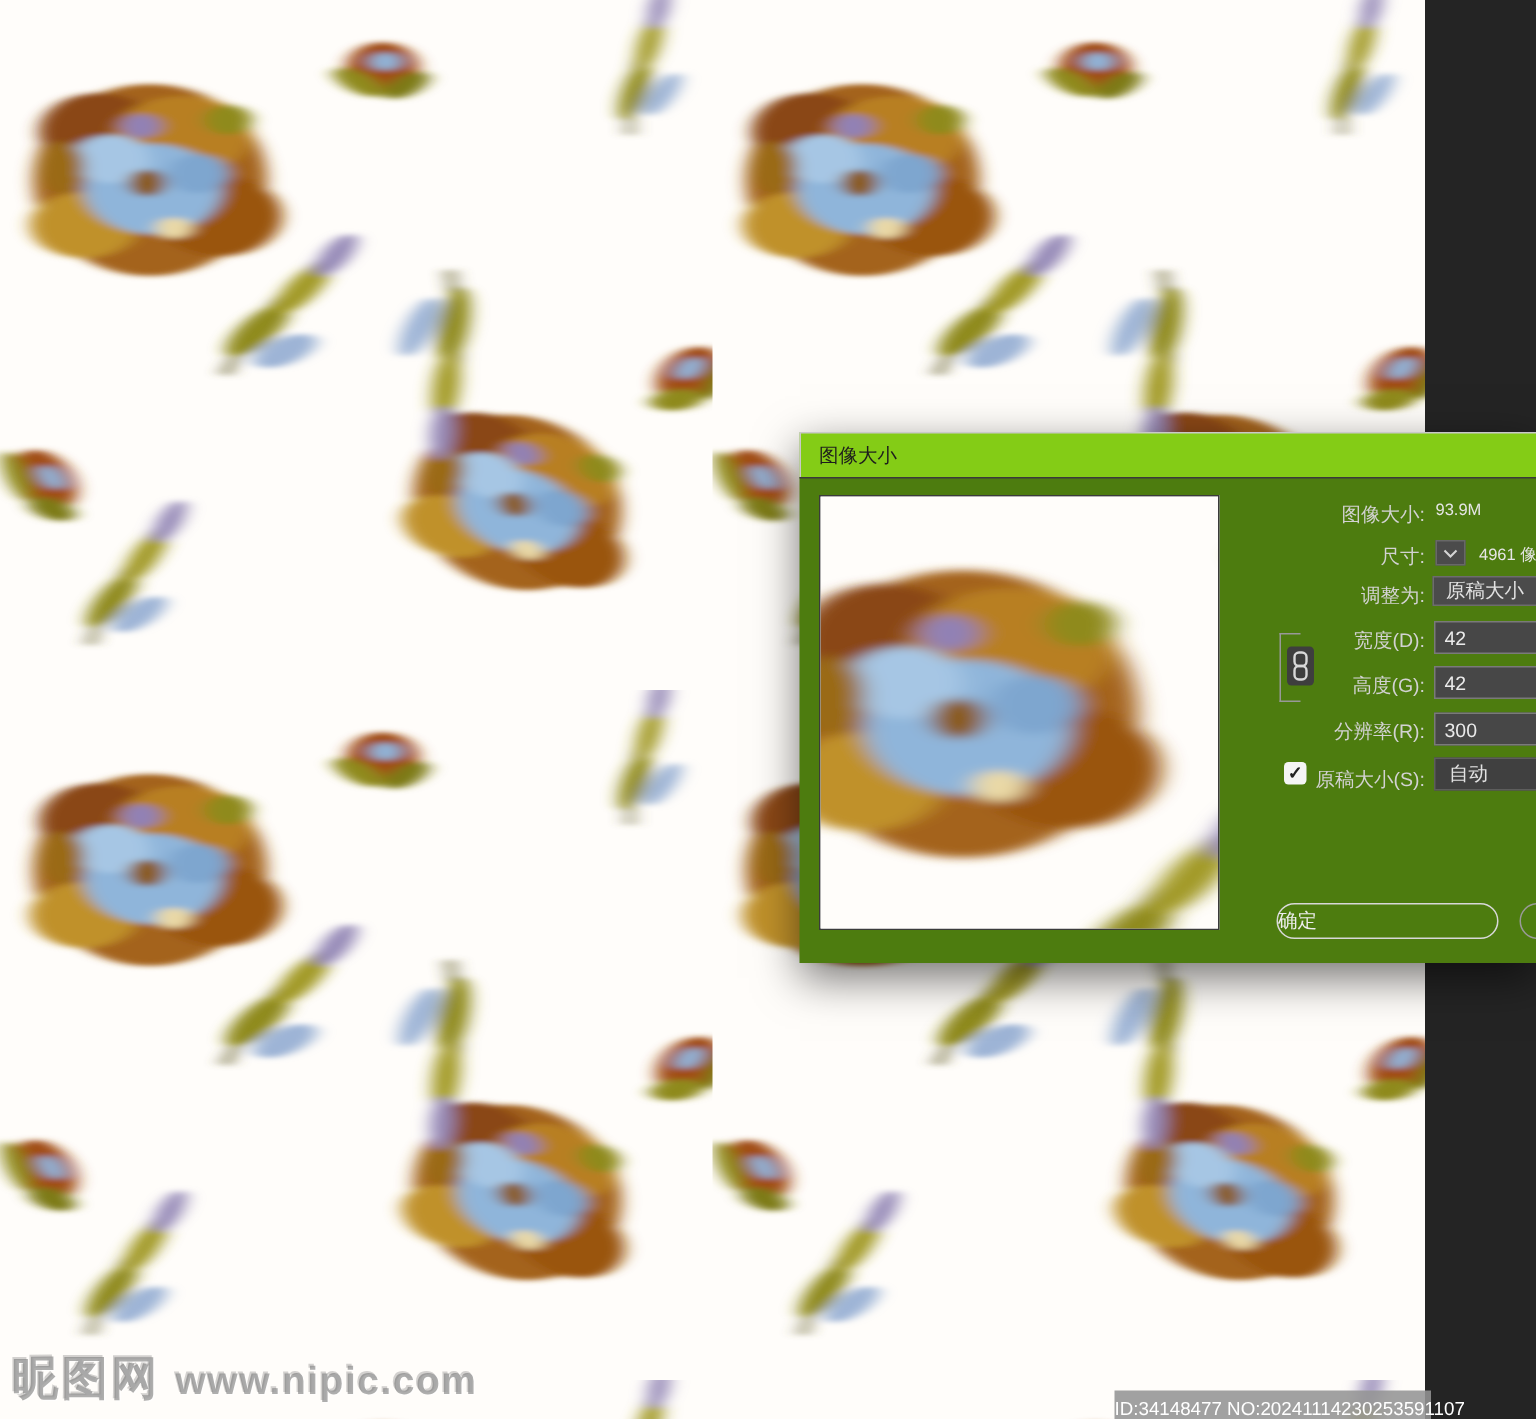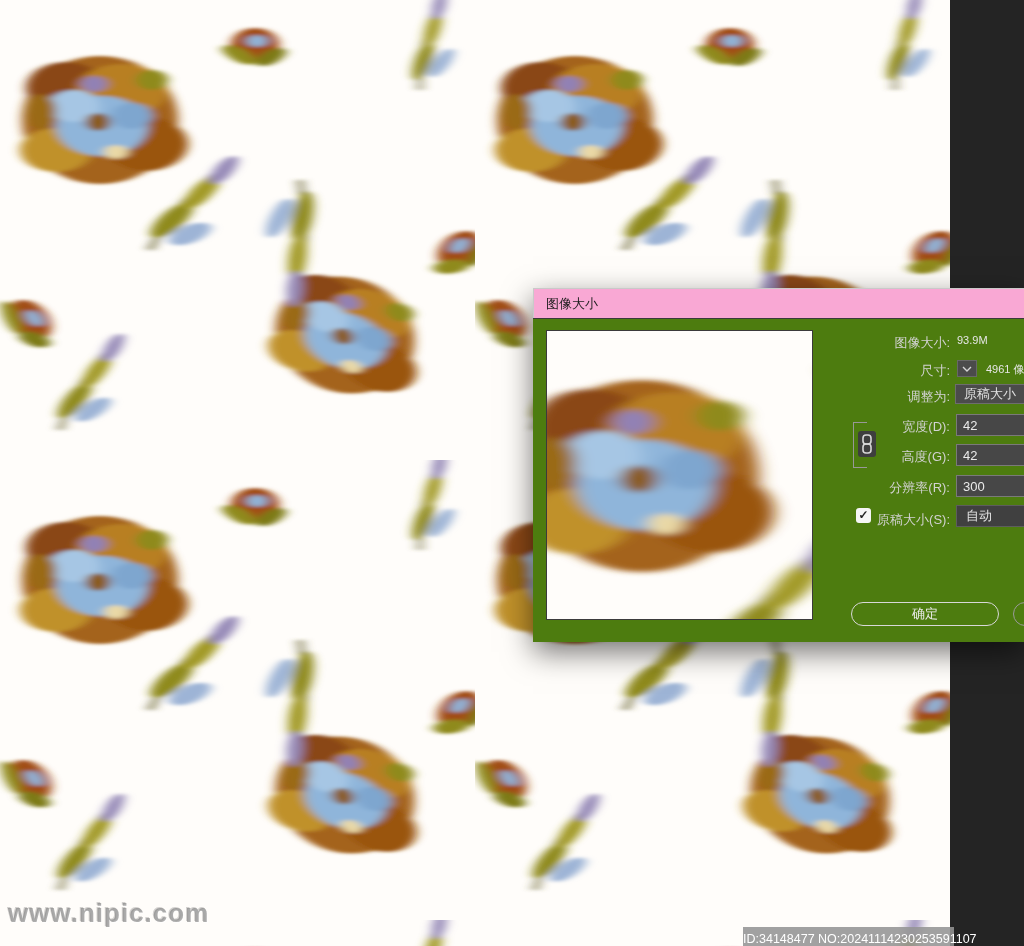--- a/index.html
+++ b/index.html
@@ -6,21 +6,21 @@
   body { font-family:"Liberation Sans", sans-serif; background:#000; }
   .screen { position:relative; width:1024px; height:946px; overflow:hidden; background:#ffffff; }
 
   
   .artwork { position:absolute; left:0; top:0; width:950px; height:946px; overflow:hidden; }
   .dock { position:absolute; left:950px; top:0; width:74px; height:946px; background:#242424; }
 
   
   .dlg { position:absolute; left:533px; top:288px; width:491px; height:354px;
          box-shadow:0 10px 28px rgba(0,0,0,.55); }
-  .dlg-title { position:absolute; left:0; top:0; width:491px; height:30px; background:#f9a8d4;
+  .dlg-title { position:absolute; left:0; top:0; width:491px; height:30px; background:#84cc16;
                border-top:1px solid #c9c9c9; border-left:1px solid #c9c9c9; color:#1d1d1d;
                font-size:13px; line-height:30px; padding-left:12px; }
   .dlg-body { position:absolute; left:0; top:30px; width:491px; height:324px; background:#4d7c0f;
               border-top:1px solid #3a3a3a; overflow:hidden; }
   .preview { position:absolute; left:13px; top:11px; width:267px; height:290px;
              border:1px solid #3b3b3b; background:#fff; overflow:hidden; }
 
   .lbl { position:absolute; right:74px; font-size:13px; color:#d2d2d2; white-space:nowrap; text-align:right; }
   .val { position:absolute; font-size:11px; color:#e6e6e6; white-space:nowrap; }
 
@@ -37,21 +37,21 @@
 
   .bracket { position:absolute; left:320px; top:103px; width:14px; height:46px;
              border-left:1px solid #989898; border-top:1px solid #989898; border-bottom:1px solid #989898; }
   .chain { position:absolute; left:325px; top:112px; width:18px; height:26px; background:#3e3e3e;
            border-radius:3px; display:flex; align-items:center; justify-content:center; }
 
   .cb { position:absolute; left:323px; top:189px; width:15px; height:15px; background:#f5f5f5;
         border-radius:3px; color:#222; font-size:12px; font-weight:bold; line-height:15px; text-align:center; }
 
   .btn { position:absolute; top:283px; height:24px; border-radius:12px; background:transparent;
-         font-size:13px; color:#ededed; text-align:center; line-height:22px; }
+         font-size:13px; color:#ededed; text-align:left; line-height:22px; }
   .btn-ok { left:318px; width:148px; border:1px solid #d8d8d8; }
   .btn-cut { left:480px; width:60px; border:1px solid #9a9a9a; }
 
   
   .wm { position:absolute; left:8px; top:898px; display:flex; align-items:baseline; gap:10px;
         color:rgba(125,125,125,.62); text-shadow:1px 1px 0 rgba(255,255,255,.65), -1px -1px 0 rgba(80,80,80,.25);
         font-weight:bold; }
   .wm-name { font-size:31px; letter-spacing:2px; }
   .wm-url { font-size:26px; letter-spacing:1px; }
   .idbar { position:absolute; left:743px; top:903px; width:211px; height:25px;
@@ -175,19 +175,20 @@
 
       <div class="btn btn-ok">
         <span>确定</span>
       </div>
       <div class="btn btn-cut"></div>
 
     </div>
   </div>
 
   <div class="wm">
+    <span class="wm-name">昵图网</span>
     <span class="wm-url">www.nipic.com</span>
   </div>
   <div class="idbar">
     <span>ID:34148477 NO:20241114230253591107</span>
   </div>
 
 </div>
 
 </body></html>

